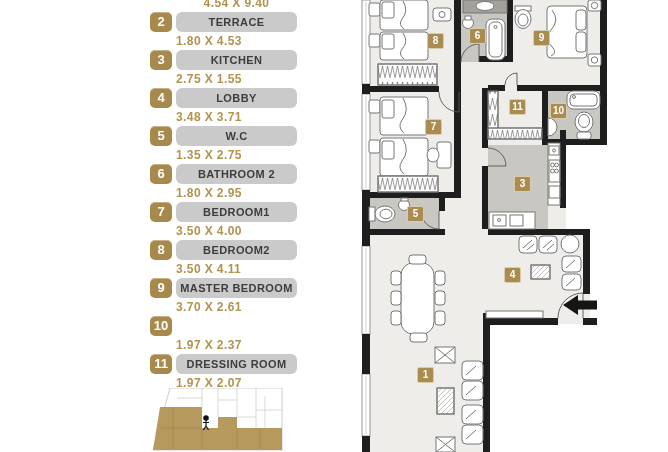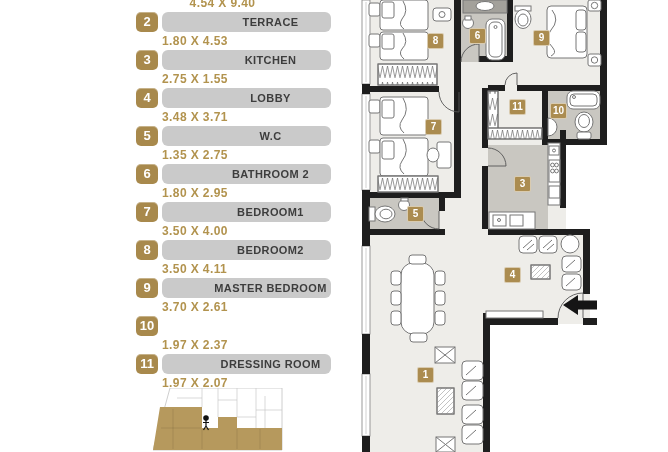--- a/index.html
+++ b/index.html
@@ -2,32 +2,32 @@
 <html><head>
 <meta charset="utf-8">
 <style>
   html,body{margin:0;padding:0;}
   body{
     width:668px;height:452px;position:relative;overflow:hidden;
     background:#ffffff;
     font-family:"Liberation Sans", sans-serif;
   }
   
-  .legend{position:absolute;left:136px;top:0;width:150px;height:400px;}
+  .legend{position:absolute;left:150px;top:0;width:150px;height:400px;}
   .lrow{position:absolute;left:0;width:150px;height:38px;}
   .lbadge{
     position:absolute;left:0;top:0;width:22px;height:20px;
     background:#a8894c;border-radius:5px;
     color:#ffffff;font-weight:700;font-size:13px;line-height:20px;text-align:center;
     box-shadow:inset 0 1px 0 rgba(255,255,255,.35);
   }
   .lpill{
     position:absolute;left:26px;top:0;width:121px;height:20px;
     background:#cacaca;border-radius:6px;
-    display:flex;align-items:center;justify-content:center;padding-left:48px;
+    display:flex;align-items:center;justify-content:center;
   }
   .lpill span{
     color:#3d3d3d;font-weight:700;font-size:11px;letter-spacing:.4px;white-space:nowrap;
   }
   .ldim{
     position:absolute;left:26px;top:22px;width:121px;height:14px;
     color:#b2934e;font-weight:700;font-size:12px;text-align:left;letter-spacing:.4px;
   }
   .ldim-top{position:absolute;left:163px;top:-4px;width:121px;height:14px;
     color:#b2934e;font-weight:700;font-size:12px;text-align:center;letter-spacing:.4px;}

